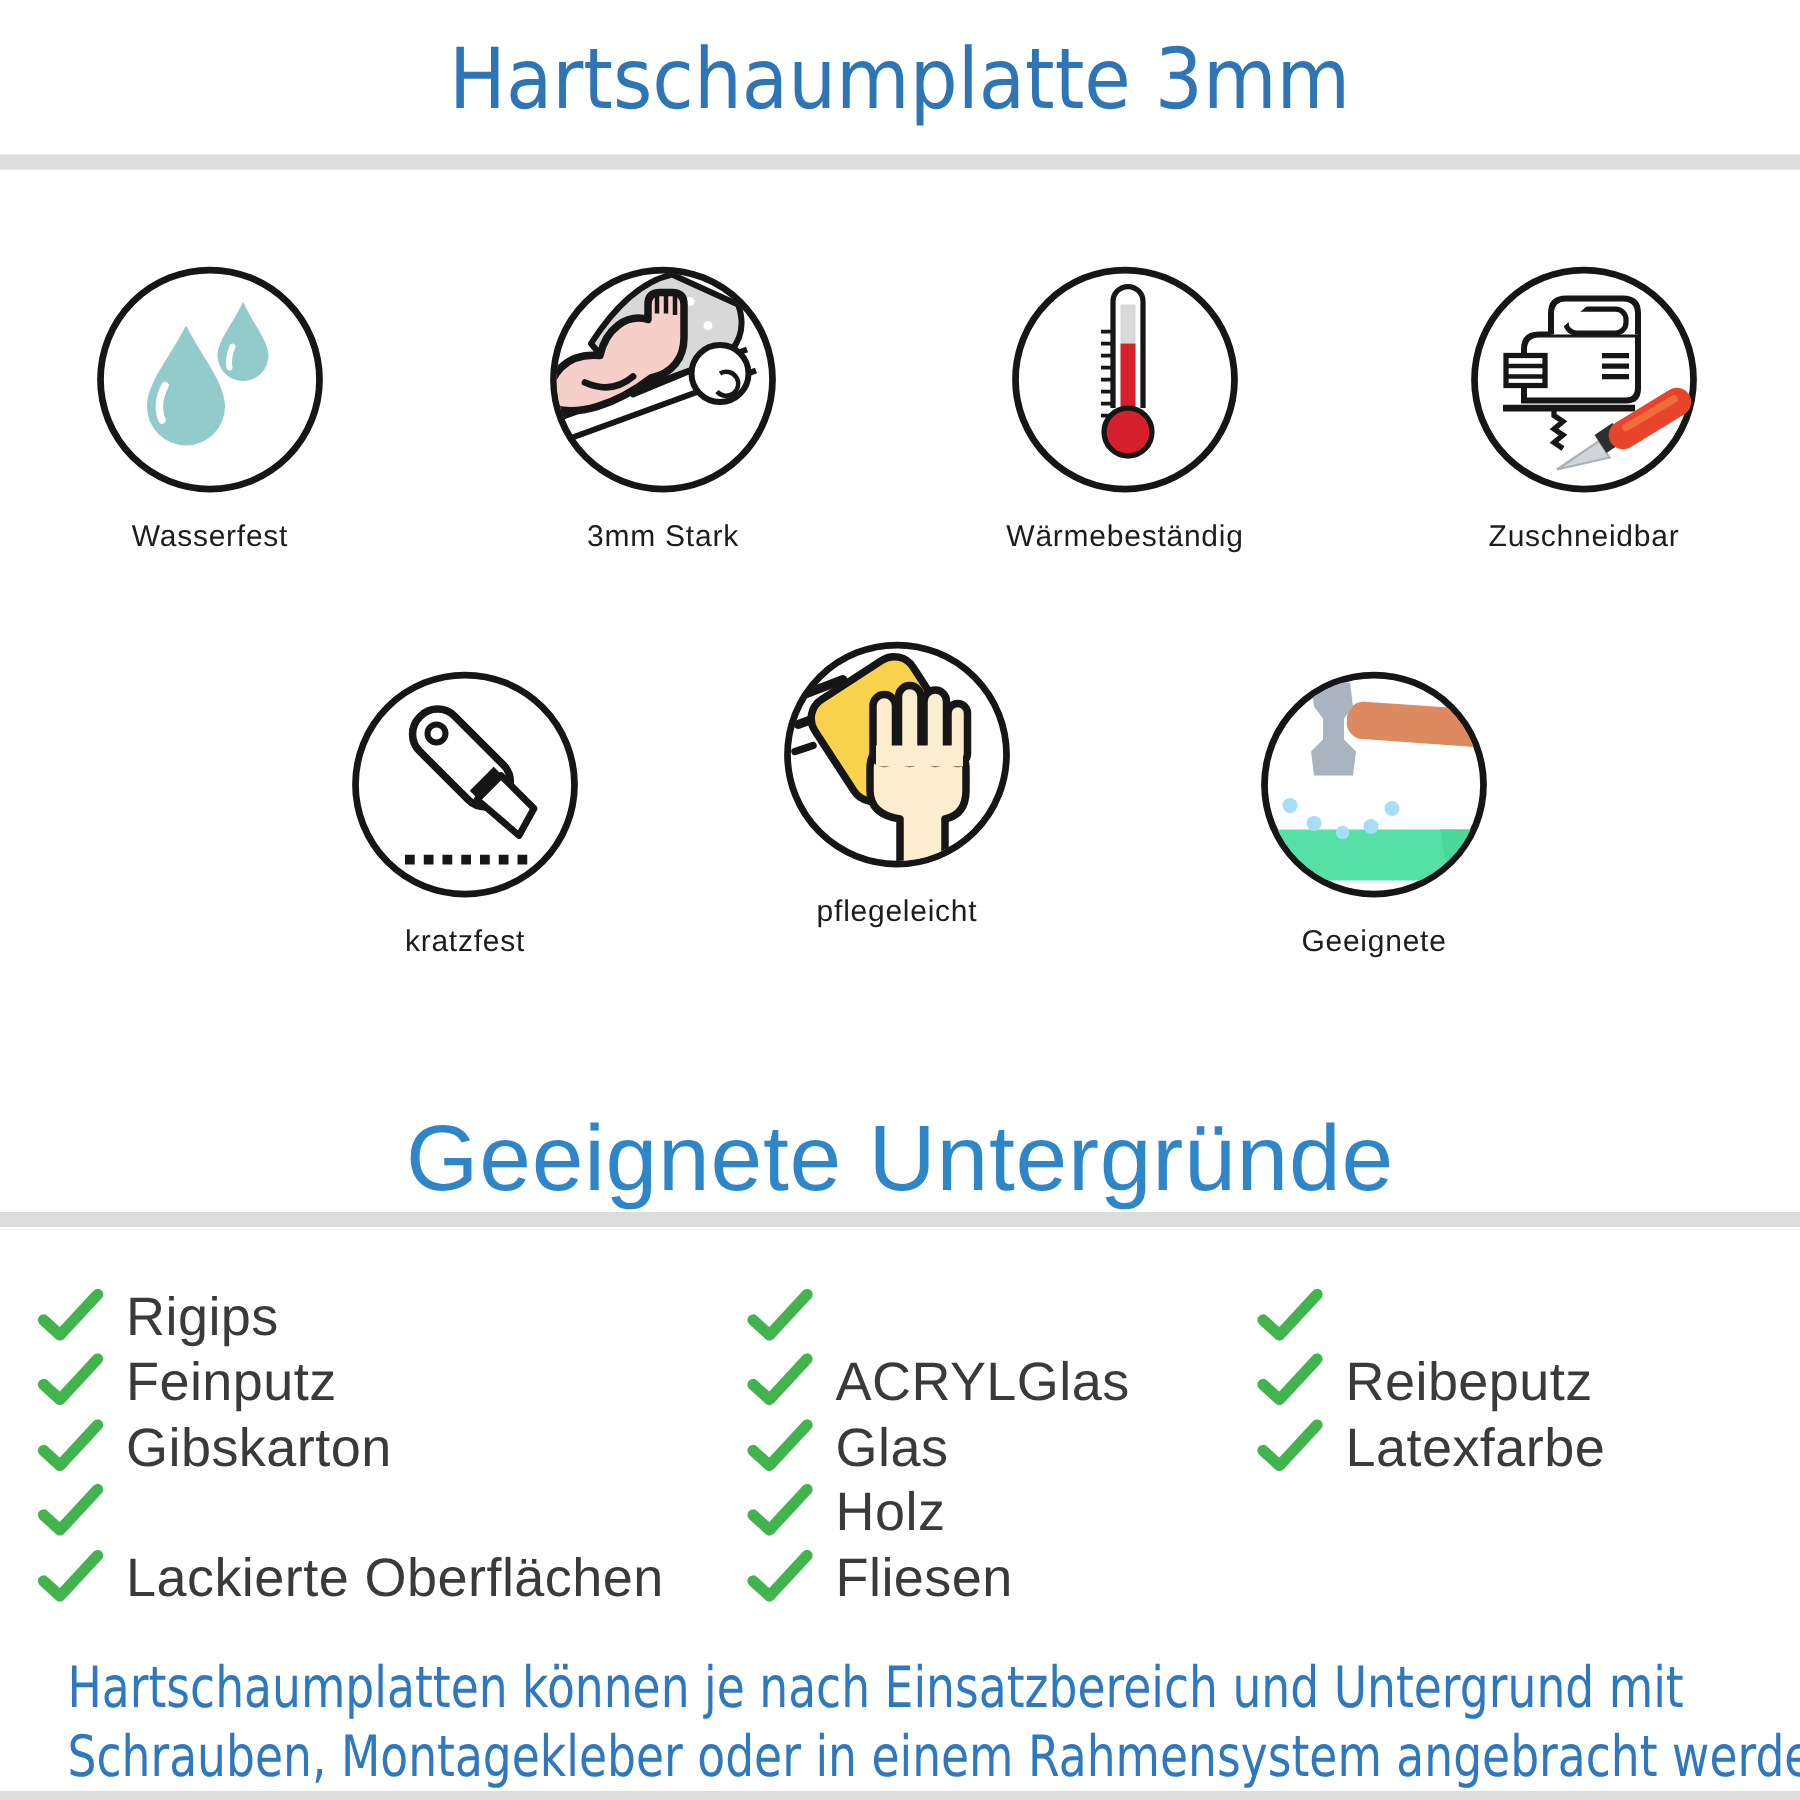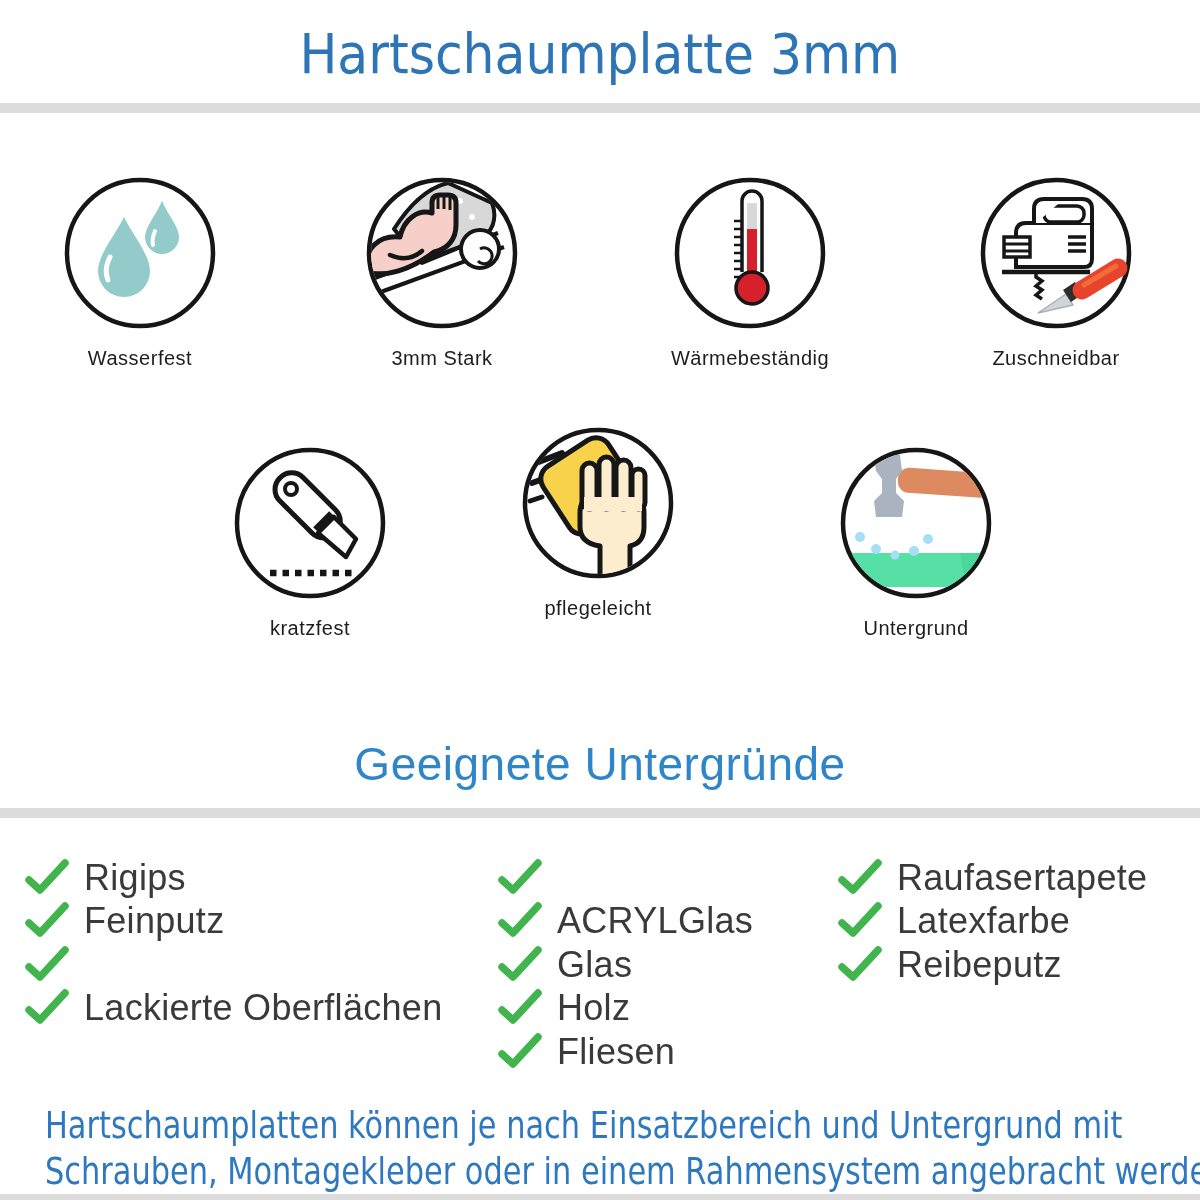--- a/index.html
+++ b/index.html
@@ -24,21 +24,21 @@
 
   .feature{position:absolute;width:300px;display:flex;flex-direction:column;align-items:center;}
   .feature .circ{width:156px;height:156px;}
   .feature .flabel{margin-top:16px;font-size:20px;letter-spacing:.5px;color:var(--text-dark);white-space:nowrap;}
 
   .f1{left:-10px;top:175px;}  .f2{left:292px;top:175px;text-align:right;}
   .f3{left:600px;top:175px;}  .f4{left:906px;top:175px;}
   .f5{left:160px;top:445px;}  .f6{left:448px;top:425px;}  .f7{left:766px;top:445px;}
 
   .section-title{position:absolute;top:737px;left:0;width:1200px;text-align:center;
-    font-size:46px;letter-spacing:.5px;color:var(--subtitle-blue);}
+    font-size:62px;letter-spacing:.5px;color:var(--subtitle-blue);}
 
   .col{position:absolute;top:856px;}
   .col1{left:24px;} .col2{left:497px;} .col3{left:837px;}
   .chk-row{display:flex;align-items:center;height:43.5px;}
   .chk-row svg{width:46px;height:38px;flex:0 0 auto;margin-right:14px;}
   .chk-row .itm{font-size:36px;letter-spacing:.3px;color:var(--list-text);white-space:nowrap;}
 
   .footer{position:absolute;left:45px;top:1102px;}
   .footer .fline{font-family:"DejaVu Sans", sans-serif;font-size:38px;line-height:46px;
     color:var(--footer-blue);transform:scaleX(.8);transform-origin:left center;white-space:nowrap;}
@@ -186,21 +186,21 @@
           <circle cx="22" cy="92" r="5"></circle>
             <circle cx="38" cy="104" r="5"></circle>
             <circle cx="57" cy="110" r="4.5"></circle>
           <circle cx="76" cy="106" r="5"></circle>
             <circle cx="90" cy="94" r="5"></circle>
         </g>
         <rect x="60" y="22" width="95" height="25" rx="11" transform="rotate(4 60 34)" fill="#dd8a60"></rect>
         <path d="M36,10 L62,10 L64,26 L58,34 L58,48 L66,56 L64,72 L38,72 L36,56 L44,48 L44,34 L38,26 Z" fill="#a9b4c0"></path>
       </g>
     </svg>
-    <div class="flabel">Untergrund</div>
+    <div class="flabel">Geeignete</div>
   </div>
 
   <div class="section-title">Geeignete Untergründe</div>
 
   <div class="hbar b2"></div>
 
   <div class="col col1">
     <div class="chk-row">
       <svg viewBox="0 0 44 38">
           <polyline points="4,21 15,31 40,4" fill="none" stroke="#41b44e" stroke-width="7.5" stroke-linecap="round" stroke-linejoin="round"></polyline>
@@ -210,20 +210,26 @@
     <div class="chk-row">
       <svg viewBox="0 0 44 38">
           <polyline points="4,21 15,31 40,4" fill="none" stroke="#41b44e" stroke-width="7.5" stroke-linecap="round" stroke-linejoin="round"></polyline>
         </svg>
       <span class="itm">Feinputz</span>
     </div>
     <div class="chk-row">
       <svg viewBox="0 0 44 38">
           <polyline points="4,21 15,31 40,4" fill="none" stroke="#41b44e" stroke-width="7.5" stroke-linecap="round" stroke-linejoin="round"></polyline>
         </svg>
+      <span class="itm">Gibskarton</span>
+    </div>
+    <div class="chk-row">
+      <svg viewBox="0 0 44 38">
+          <polyline points="4,21 15,31 40,4" fill="none" stroke="#41b44e" stroke-width="7.5" stroke-linecap="round" stroke-linejoin="round"></polyline>
+        </svg>
     </div>
     <div class="chk-row">
       <svg viewBox="0 0 44 38">
           <polyline points="4,21 15,31 40,4" fill="none" stroke="#41b44e" stroke-width="7.5" stroke-linecap="round" stroke-linejoin="round"></polyline>
         </svg>
       <span class="itm">Lackierte Oberflächen</span>
     </div>
   </div>
 
   <div class="col col2">
@@ -256,33 +262,32 @@
         </svg>
       <span class="itm">Fliesen</span>
     </div>
   </div>
 
   <div class="col col3">
     <div class="chk-row">
       <svg viewBox="0 0 44 38">
           <polyline points="4,21 15,31 40,4" fill="none" stroke="#41b44e" stroke-width="7.5" stroke-linecap="round" stroke-linejoin="round"></polyline>
         </svg>
-      <span class="itm">Raufasertapete</span>
+    </div>
+    <div class="chk-row">
+      <svg viewBox="0 0 44 38">
+          <polyline points="4,21 15,31 40,4" fill="none" stroke="#41b44e" stroke-width="7.5" stroke-linecap="round" stroke-linejoin="round"></polyline>
+        </svg>
+      <span class="itm">Reibeputz</span>
     </div>
     <div class="chk-row">
       <svg viewBox="0 0 44 38">
           <polyline points="4,21 15,31 40,4" fill="none" stroke="#41b44e" stroke-width="7.5" stroke-linecap="round" stroke-linejoin="round"></polyline>
         </svg>
       <span class="itm">Latexfarbe</span>
-    </div>
-    <div class="chk-row">
-      <svg viewBox="0 0 44 38">
-          <polyline points="4,21 15,31 40,4" fill="none" stroke="#41b44e" stroke-width="7.5" stroke-linecap="round" stroke-linejoin="round"></polyline>
-        </svg>
-      <span class="itm">Reibeputz</span>
     </div>
   </div>
 
   <div class="footer">
     <div class="fline">Hartschaumplatten können je nach Einsatzbereich und Untergrund mit</div>
     <div class="fline">Schrauben, Montagekleber oder in einem Rahmensystem angebracht werden.</div>
   </div>
 
   <div class="hbar b3"></div>
 

